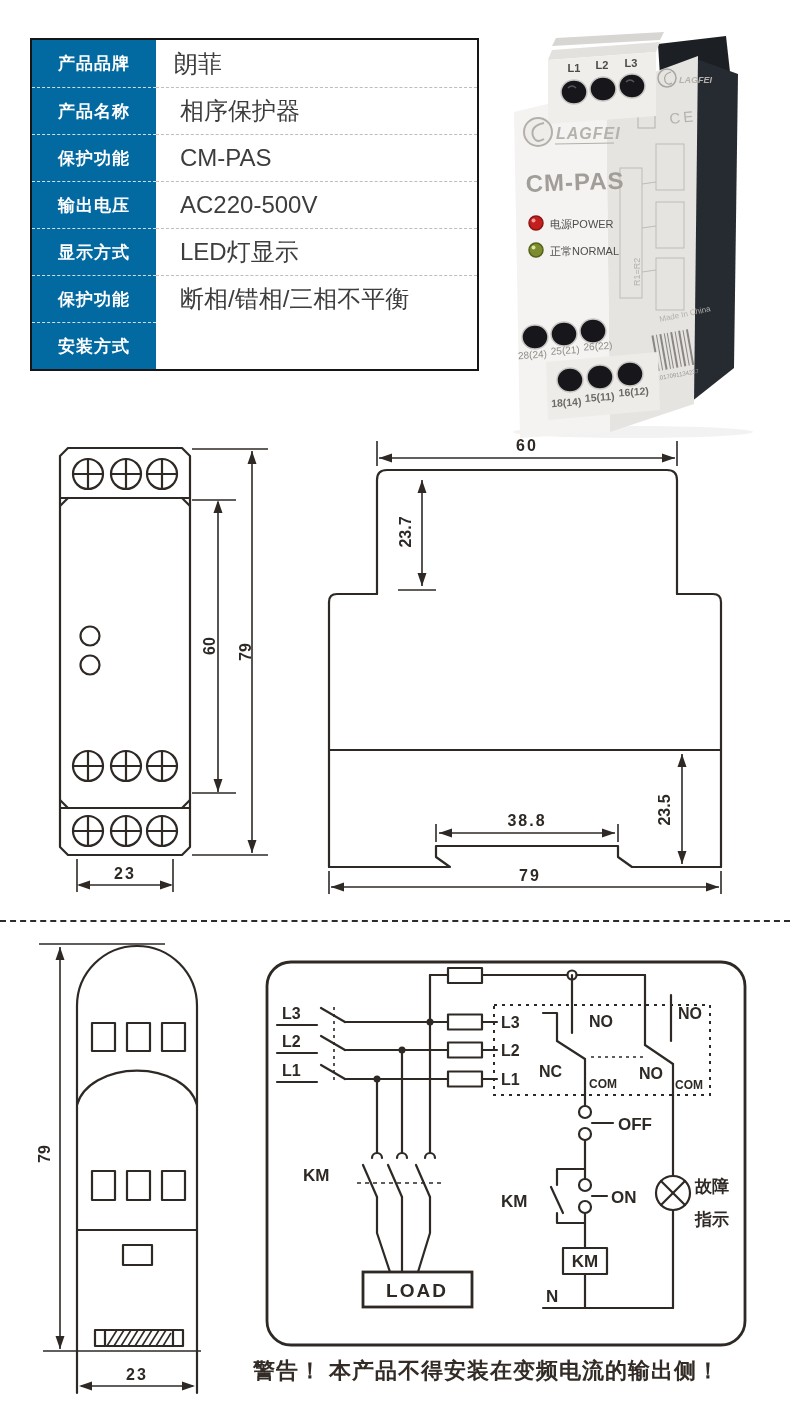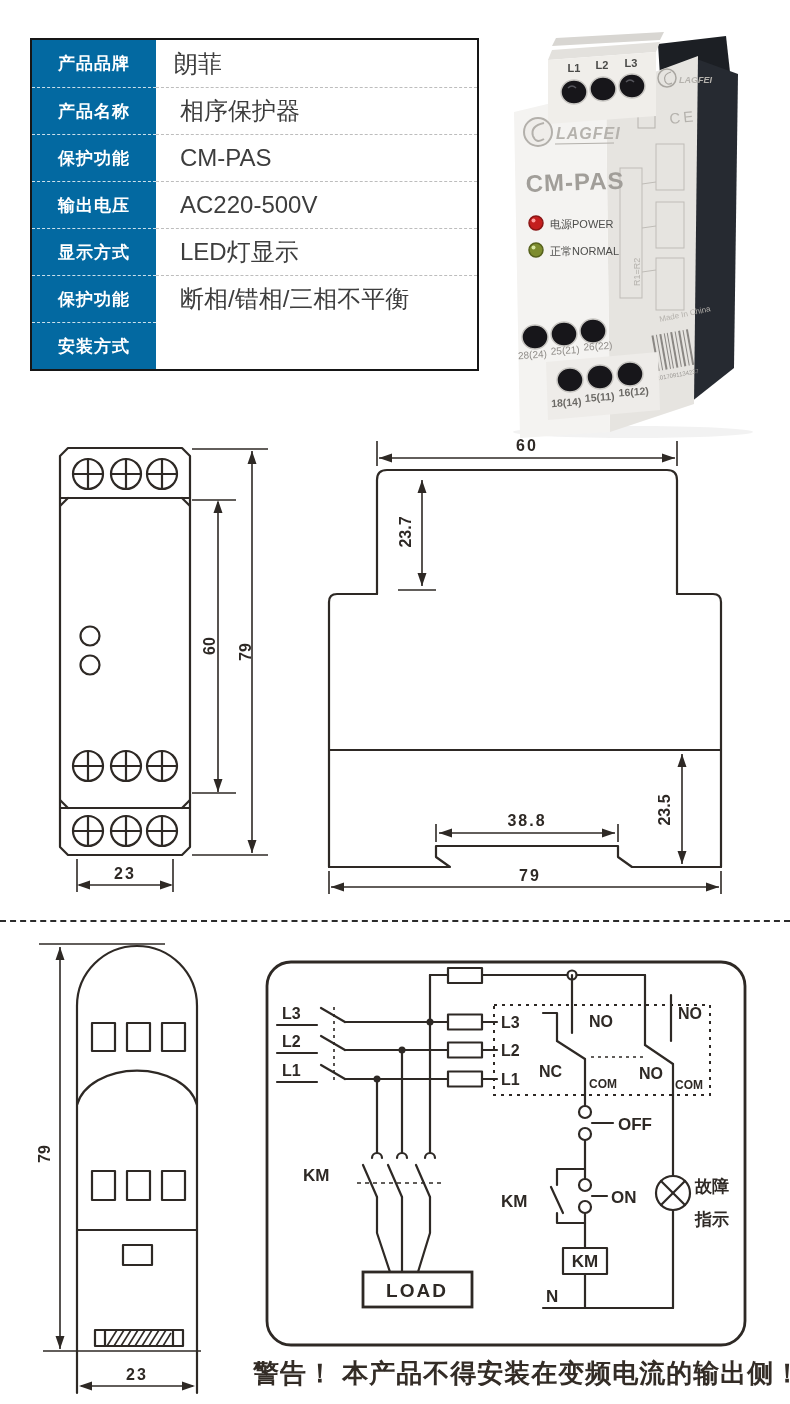--- a/index.html
+++ b/index.html
@@ -14,21 +14,21 @@
               font-size:24px;color:#3d3d3d;}
   .spec-row + .spec-row .spec-label{border-top:1px dashed rgba(255,255,255,.8);text-align:right;}
   .spec-row + .spec-row .spec-value{border-top:1px dashed #bdbdbd;padding-left:24px;}
   
   .photo-svg{position:absolute;left:488px;top:16px;}
   .front-svg{position:absolute;left:40px;top:436px;}
   .profile-svg{position:absolute;left:312px;top:436px;}
   .side-svg{position:absolute;left:25px;top:936px;}
   .wiring-svg{position:absolute;left:255px;top:945px;}
   .divider{position:absolute;left:0;top:920px;width:790px;border-top:2px dashed #2b2b2b;}
-  .warning{position:absolute;left:253px;top:1356px;width:520px;font-size:26px;font-weight:bold;
+  .warning{position:absolute;left:253px;top:1356px;width:520px;font-size:22px;font-weight:bold;
            color:#332c26;letter-spacing:1px;white-space:nowrap;}
   
   .ln{stroke:#2e2925;stroke-width:2.2;fill:none;stroke-linecap:round;stroke-linejoin:round;}
   .lnt{stroke:#2e2925;stroke-width:1.6;fill:none;}
   .dim{font-size:16px;font-weight:bold;fill:#2e2925;}
   .ah{fill:#2e2925;stroke:none;}
   .dot{fill:#2e2925;}
   .wl{font-size:16px;font-weight:bold;fill:#2e2925;}
   .wl-lg{font-size:17px;font-weight:bold;fill:#2e2925;}
   .wl-sm{font-size:12px;font-weight:bold;fill:#2e2925;}

